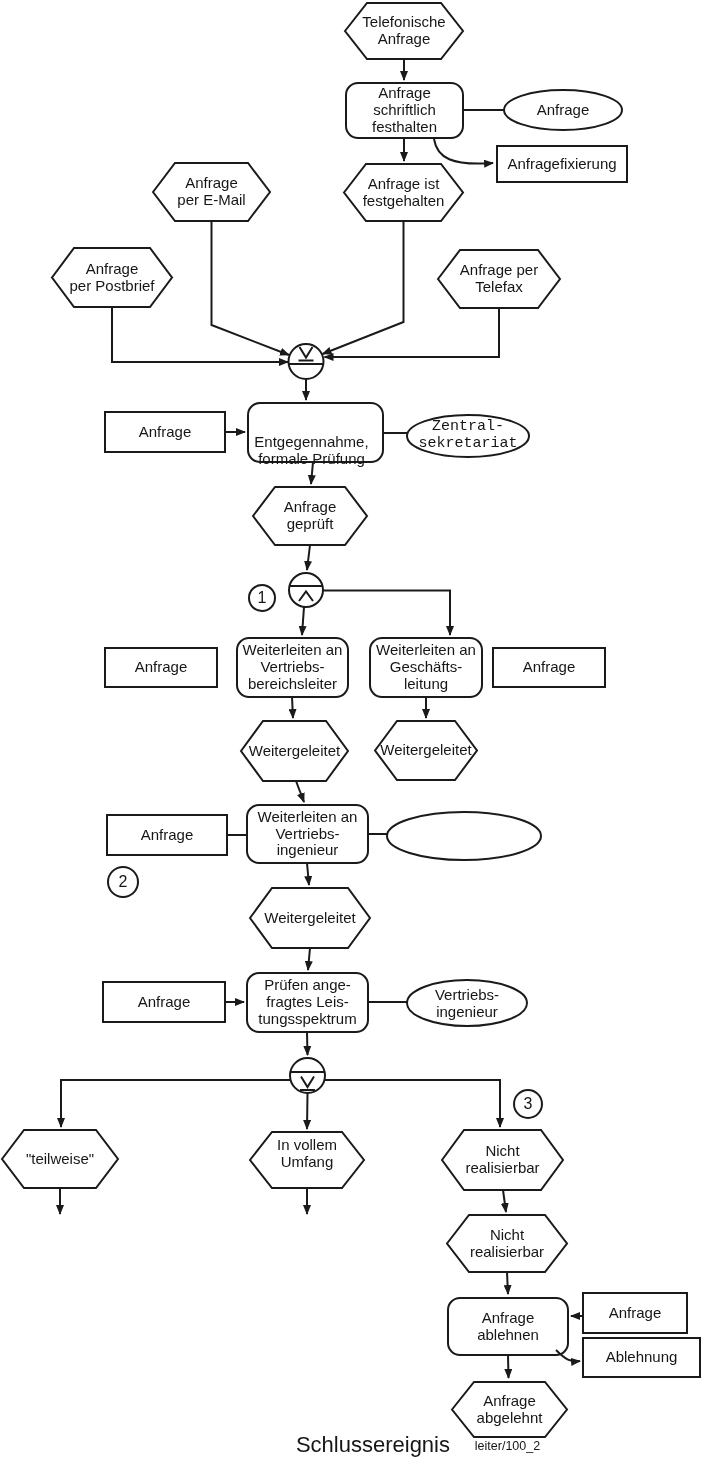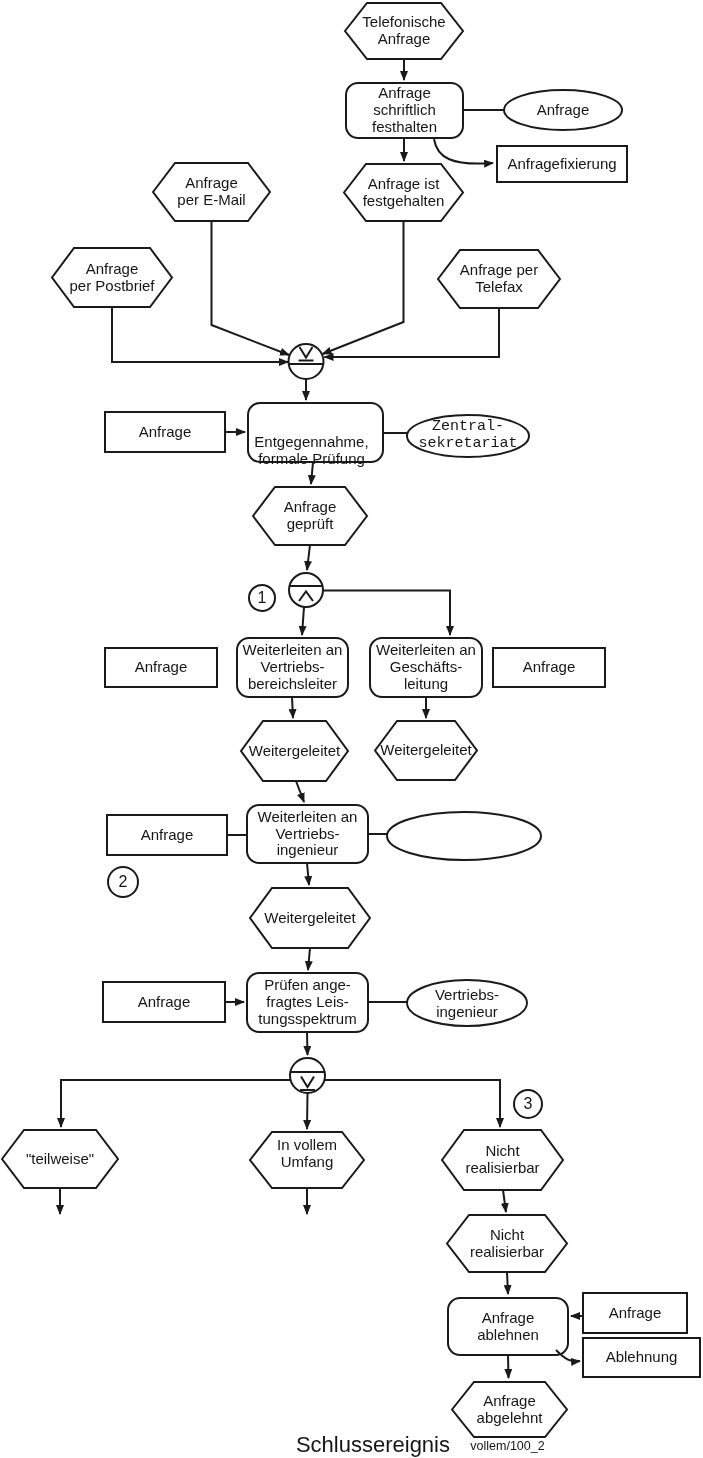--- a/index.html
+++ b/index.html
@@ -206,15 +206,15 @@
 realisierbar</div>
   <div class="lbl" style="left:447px;top:1215px;width:120px;height:57px;">Nicht
 realisierbar</div>
   <div class="lbl" style="left:583px;top:1293px;width:104px;height:40px;">Anfrage</div>
   <div class="lbl" style="left:448px;top:1298px;width:120px;height:57px;">Anfrage
 ablehnen</div>
   <div class="lbl" style="left:583px;top:1338px;width:117px;height:39px;">Ablehnung</div>
   <div class="lbl" style="left:452px;top:1382px;width:115px;height:55px;">Anfrage
 abgelehnt</div>
   <div class="lbl note" style="left:294px;top:1406px;width:156px;height:30px;">Schlussereignis</div>
-  <div class="lbl small" style="left:460px;top:1438px;width:95px;height:16px;">vollem/100_2</div>
+  <div class="lbl small" style="left:460px;top:1438px;width:95px;height:16px;">leiter/100_2</div>
 
 </div>
 
 </body></html>

